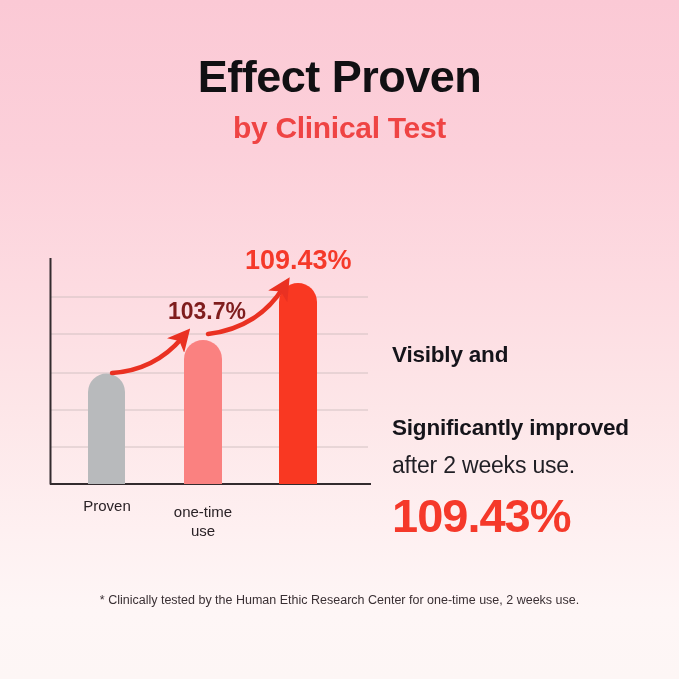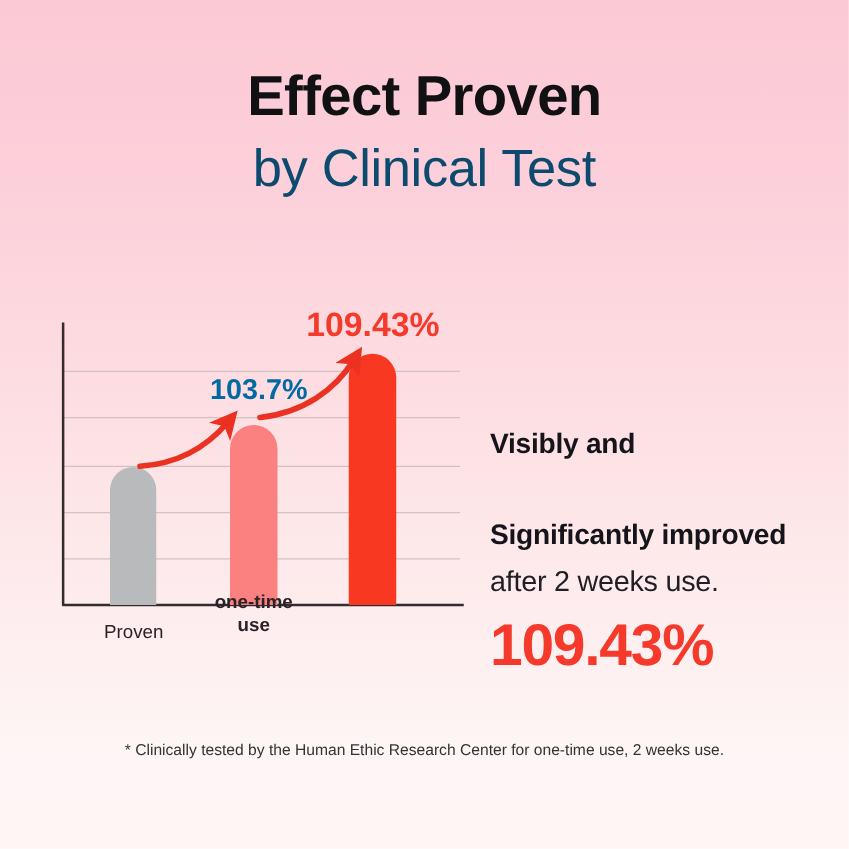--- a/index.html
+++ b/index.html
@@ -36,23 +36,23 @@
   }
   .title-main {
     font-size: 45px;
     font-weight: 700;
     color: #111013;
     letter-spacing: -0.5px;
     line-height: 1.12;
     display: block;
   }
   .title-sub {
-    font-size: 42px;
-    font-weight: 400;
-    color: #0c4a6e;
+    font-size: 30px;
+    font-weight: 700;
+    color: #ef4444;
     letter-spacing: -0.3px;
     line-height: 1.2;
     display: block;
     margin-top: 8px;
   }
 
   
   .chart {
     position: absolute;
     left: 0px;
@@ -65,40 +65,40 @@
     left: 0;
     top: 0;
   }
   .bar-value {
     position: absolute;
     font-weight: 700;
     white-space: nowrap;
   }
   .bar-value.mid {
     font-size: 23px;
-    color: #0369a1;
+    color: #7f1d1d;
     left: 168px;
     top: 298px;
   }
   .bar-value.high {
     font-size: 27px;
     color: #f5392a;
     left: 245px;
     top: 245px;
   }
   .axis-label {
     position: absolute;
     text-align: center;
     color: #2a2226;
     font-size: 15px;
     font-weight: 400;
     line-height: 1.25;
   }
   .axis-label.before { left: 63px; top: 497px; width: 88px; }
-  .axis-label.once   { left: 158px; top: 473px; width: 90px; font-weight: bold; }
+  .axis-label.once   { left: 158px; top: 503px; width: 90px; }
   .axis-label.weeks  { left: 241px; top: 497px; width: 120px; font-weight: 700; }
 
   
   .copy {
     position: absolute;
     left: 392px;
     top: 298px;
     width: 280px;
   }
   .copy-bold {

